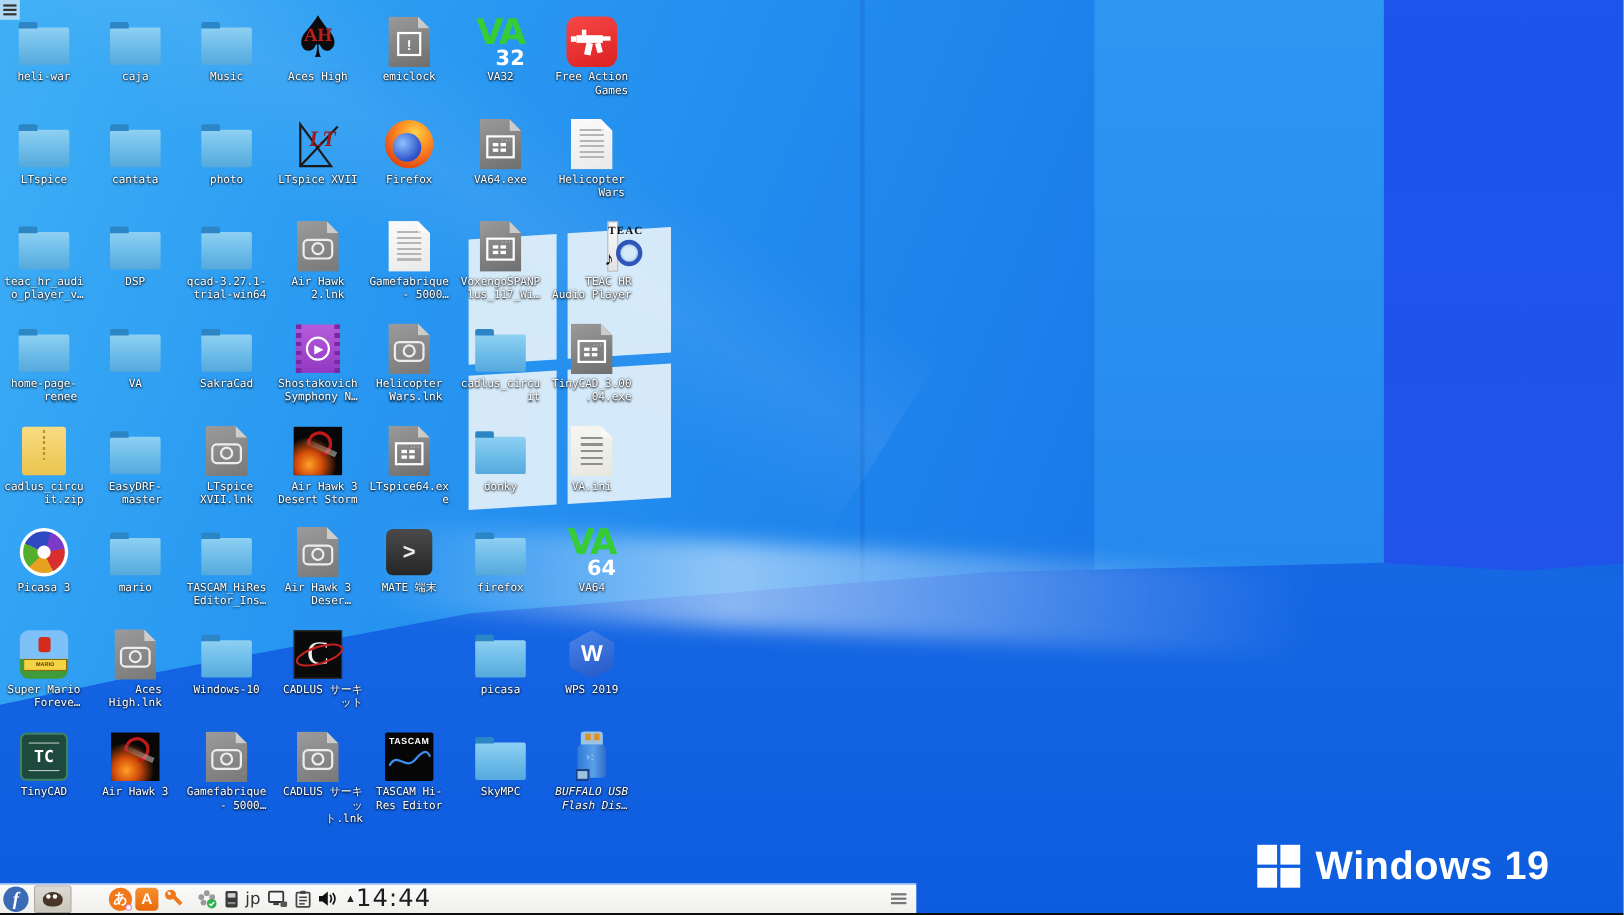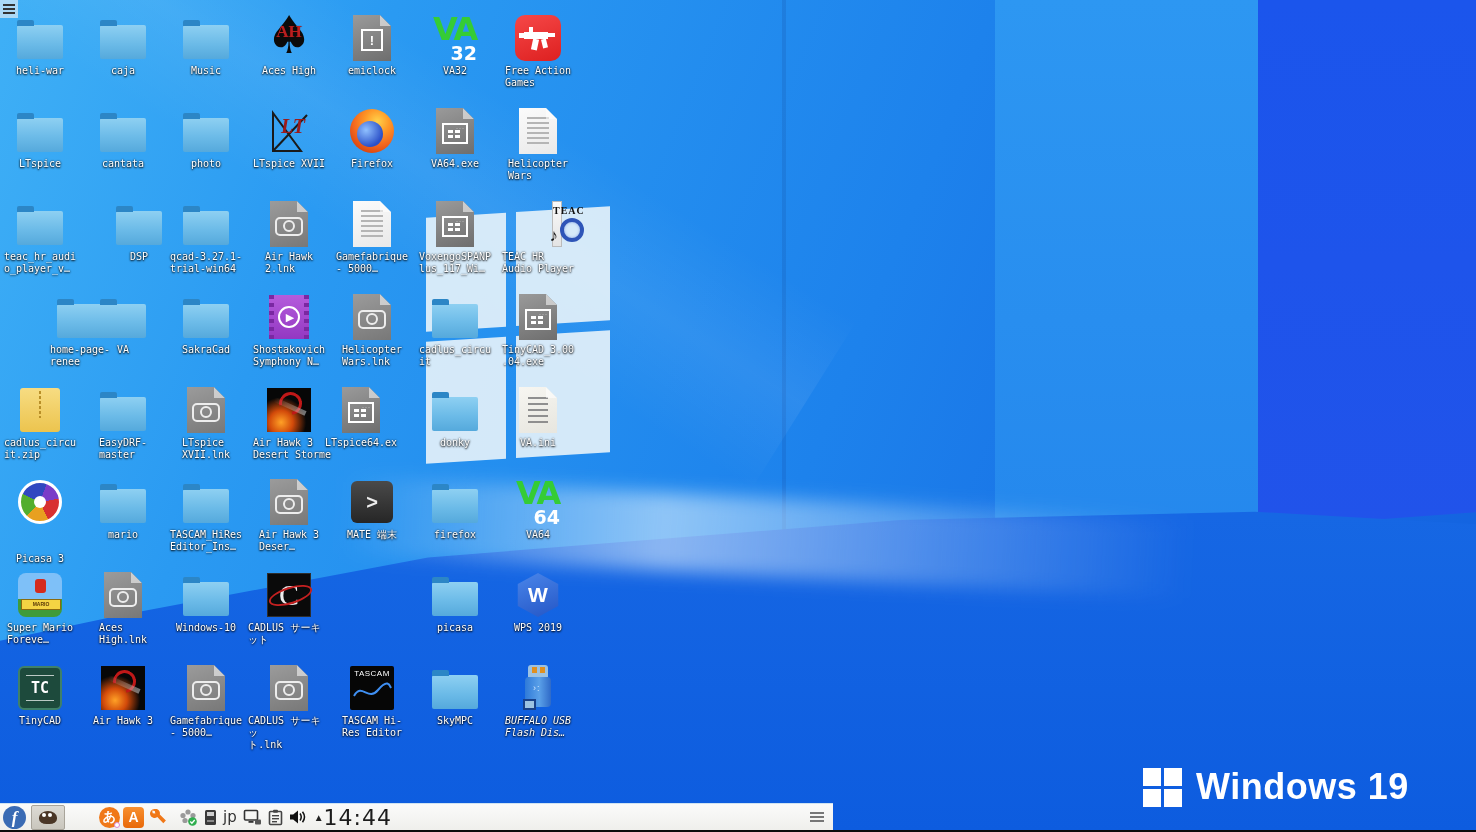--- a/index.html
+++ b/index.html
@@ -28,21 +28,21 @@
   .brand-text{color:#fff;font-size:36px;font-weight:700;letter-spacing:.5px;font-family:"Liberation Sans",sans-serif;}
 
   
   .corner-menu{position:absolute;left:0;top:0;width:18px;height:18px;background:rgba(190,224,246,.85);display:flex;flex-direction:column;justify-content:center;gap:2px;padding:0 3px;box-sizing:border-box;z-index:5;}
   .corner-menu i{display:block;height:2px;background:#333;}
 
   
   #icon-grid{position:absolute;inset:0;z-index:2;}
   .tile{position:absolute;width:82px;height:92px;display:flex;flex-direction:column;align-items:center;cursor:default;}
   .glyph{width:48px;height:48px;margin-top:4px;position:relative;display:flex;align-items:center;justify-content:center;flex:none;}
-  .tlabel{margin-top:3px;font-family:"DejaVu Sans Mono",monospace;font-size:10px;line-height:12px;color:#fff;text-align:left;white-space:pre-line;text-shadow:0 1px 2px rgba(0,0,0,.95),0 0 2px rgba(0,0,0,.8);}
+  .tlabel{margin-top:3px;font-family:"DejaVu Sans Mono",monospace;font-size:10px;line-height:12px;color:#fff;text-align:right;white-space:pre-line;text-shadow:0 1px 2px rgba(0,0,0,.95),0 0 2px rgba(0,0,0,.8);}
   .tlabel.it{font-style:italic;}
 
   
   .g-folder{width:46px;height:34px;margin-top:8px;position:relative;background:linear-gradient(180deg,#8ed0f2 0%,#6cbbe8 55%,#55a9dc 100%);border-radius:2px;align-self:center;}
   .g-folder::before{content:"";position:absolute;left:0;top:-5px;width:17px;height:6px;background:#2c86c6;border-radius:2px 2px 0 0;}
   .g-folder::after{content:"";position:absolute;left:0;top:0;width:100%;height:7px;background:linear-gradient(180deg,#379b9,#3f9fd8);border-radius:2px 2px 0 0;}
 
   
   .page{width:38px;height:46px;position:relative;clip-path:polygon(0 0,71% 0,100% 24%,100% 100%,0 100%);display:flex;align-items:center;justify-content:center;}
   .page .fold{position:absolute;right:0;top:0;width:11px;height:11px;background:rgba(255,255,255,.55);clip-path:polygon(0 0,100% 100%,0 100%);}
@@ -134,21 +134,21 @@
   .g-tinycad::before{content:"";position:absolute;left:6px;top:7px;right:6px;height:1px;background:rgba(255,255,255,.7);}
   .g-tinycad::after{content:"";position:absolute;left:6px;bottom:7px;right:6px;height:1px;background:rgba(255,255,255,.7);}
 
   
   .g-hawk{width:44px;height:44px;background:#070707 radial-gradient(circle at 32% 78%,#ffa126 0%,#d24a0a 26%,rgba(210,74,10,0) 55%);position:relative;overflow:hidden;}
   .g-hawk .emb{position:absolute;left:12px;top:4px;width:17px;height:17px;border:3px solid #c01818;border-radius:50%;border-bottom-color:transparent;transform:rotate(35deg);}
   .g-hawk .streak{position:absolute;left:6px;top:16px;width:34px;height:5px;background:linear-gradient(90deg,rgba(200,200,200,.0),rgba(210,210,210,.55));transform:rotate(24deg);}
 
   
   .g-tascam{width:44px;height:44px;background:#060606;border-radius:2px;position:relative;overflow:hidden;}
-  .g-tascam .t{position:absolute;top:3px;left:0;width:100%;text-align:center;color:#fff;font-weight:normal;font-size:8px;letter-spacing:.5px;}
+  .g-tascam .t{position:absolute;top:3px;left:0;width:100%;text-align:center;color:#fff;font-weight:bold;font-size:8px;letter-spacing:.5px;}
   .g-tascam svg{position:absolute;left:2px;top:14px;}
 
   
   .g-usb{width:26px;height:46px;position:relative;}
   .g-usb .cap{position:absolute;left:3px;top:0;width:20px;height:12px;background:#9cc2e2;border-radius:3px 3px 0 0;display:flex;gap:3px;justify-content:center;padding-top:2px;box-sizing:border-box;}
   .g-usb .cap i{width:5px;height:6px;background:#e09020;}
   .g-usb .body{position:absolute;left:0;top:12px;width:26px;height:30px;background:linear-gradient(90deg,#2f7ad8,#5aa0e8 55%,#2f6ac8);border-radius:4px;}
   .g-usb .dots{position:absolute;left:8px;top:18px;color:#cfe6ff;font-size:9px;letter-spacing:1px;}
   .g-usb .plug{position:absolute;left:-2px;top:34px;width:9px;height:7px;border:2px solid #18408a;background:#9cc2e2;}
 
@@ -333,21 +333,21 @@
         <div class="tlabel">Helicopter
 Wars</div>
       </div>
       <div class="tile" style="left: -1px; top: 196px;">
         <div class="glyph">
           <div class="g-folder"></div>
         </div>
         <div class="tlabel">teac_hr_audi
 o_player_v…</div>
       </div>
-      <div class="tile" style="left: 98px; top: 196px;">
+      <div class="tile" style="left: 82px; top: 196px;">
         <div class="glyph">
           <div class="g-folder"></div>
         </div>
         <div class="tlabel">DSP</div>
       </div>
       <div class="tile" style="left: 165px; top: 196px;">
         <div class="glyph">
           <div class="g-folder"></div>
         </div>
         <div class="tlabel">qcad-3.27.1-
@@ -397,21 +397,21 @@
         <div class="glyph">
           <div class="g-teac">
             <span class="t">TEAC</span>
             <span class="ring"></span>
             <span class="note">♪</span>
           </div>
         </div>
         <div class="tlabel">TEAC HR
 Audio Player</div>
       </div>
-      <div class="tile" style="left: -1px; top: 289px; padding-left: 40px;">
+      <div class="tile" style="left: -1px; top: 289px;">
         <div class="glyph">
           <div class="g-folder"></div>
         </div>
         <div class="tlabel">home-page-
 renee</div>
       </div>
       <div class="tile" style="left: 82px; top: 289px;">
         <div class="glyph">
           <div class="g-folder"></div>
         </div>
@@ -498,21 +498,21 @@
       <div class="tile" style="left: 248px; top: 382px;">
         <div class="glyph">
           <div class="g-hawk">
             <span class="emb"></span>
             <span class="streak"></span>
           </div>
         </div>
         <div class="tlabel">Air Hawk 3
 Desert Storm</div>
       </div>
-      <div class="tile" style="left: 320px; top: 382px;">
+      <div class="tile" style="left: 331px; top: 382px;">
         <div class="glyph">
           <div class="page page-exe">
             <span class="fold"></span>
             <span class="winbox">
               <span class="dots">···</span>
               <span class="grid2">
                 <b></b>
                 <b></b>
                 <b></b>
                 <b></b>
@@ -531,21 +531,21 @@
       </div>
       <div class="tile" style="left: 497px; top: 382px;">
         <div class="glyph">
           <div class="page page-ini">
             <span class="fold"></span>
             <span class="inilines"></span>
           </div>
         </div>
         <div class="tlabel">VA.ini</div>
       </div>
-      <div class="tile" style="left: -1px; top: 474px; gap: 24px;">
+      <div class="tile" style="left: -1px; top: 474px;">
         <div class="glyph">
           <div class="g-picasa"></div>
         </div>
         <div class="tlabel">Picasa 3</div>
       </div>
       <div class="tile" style="left: 82px; top: 474px;">
         <div class="glyph">
           <div class="g-folder"></div>
         </div>
         <div class="tlabel">mario</div>

